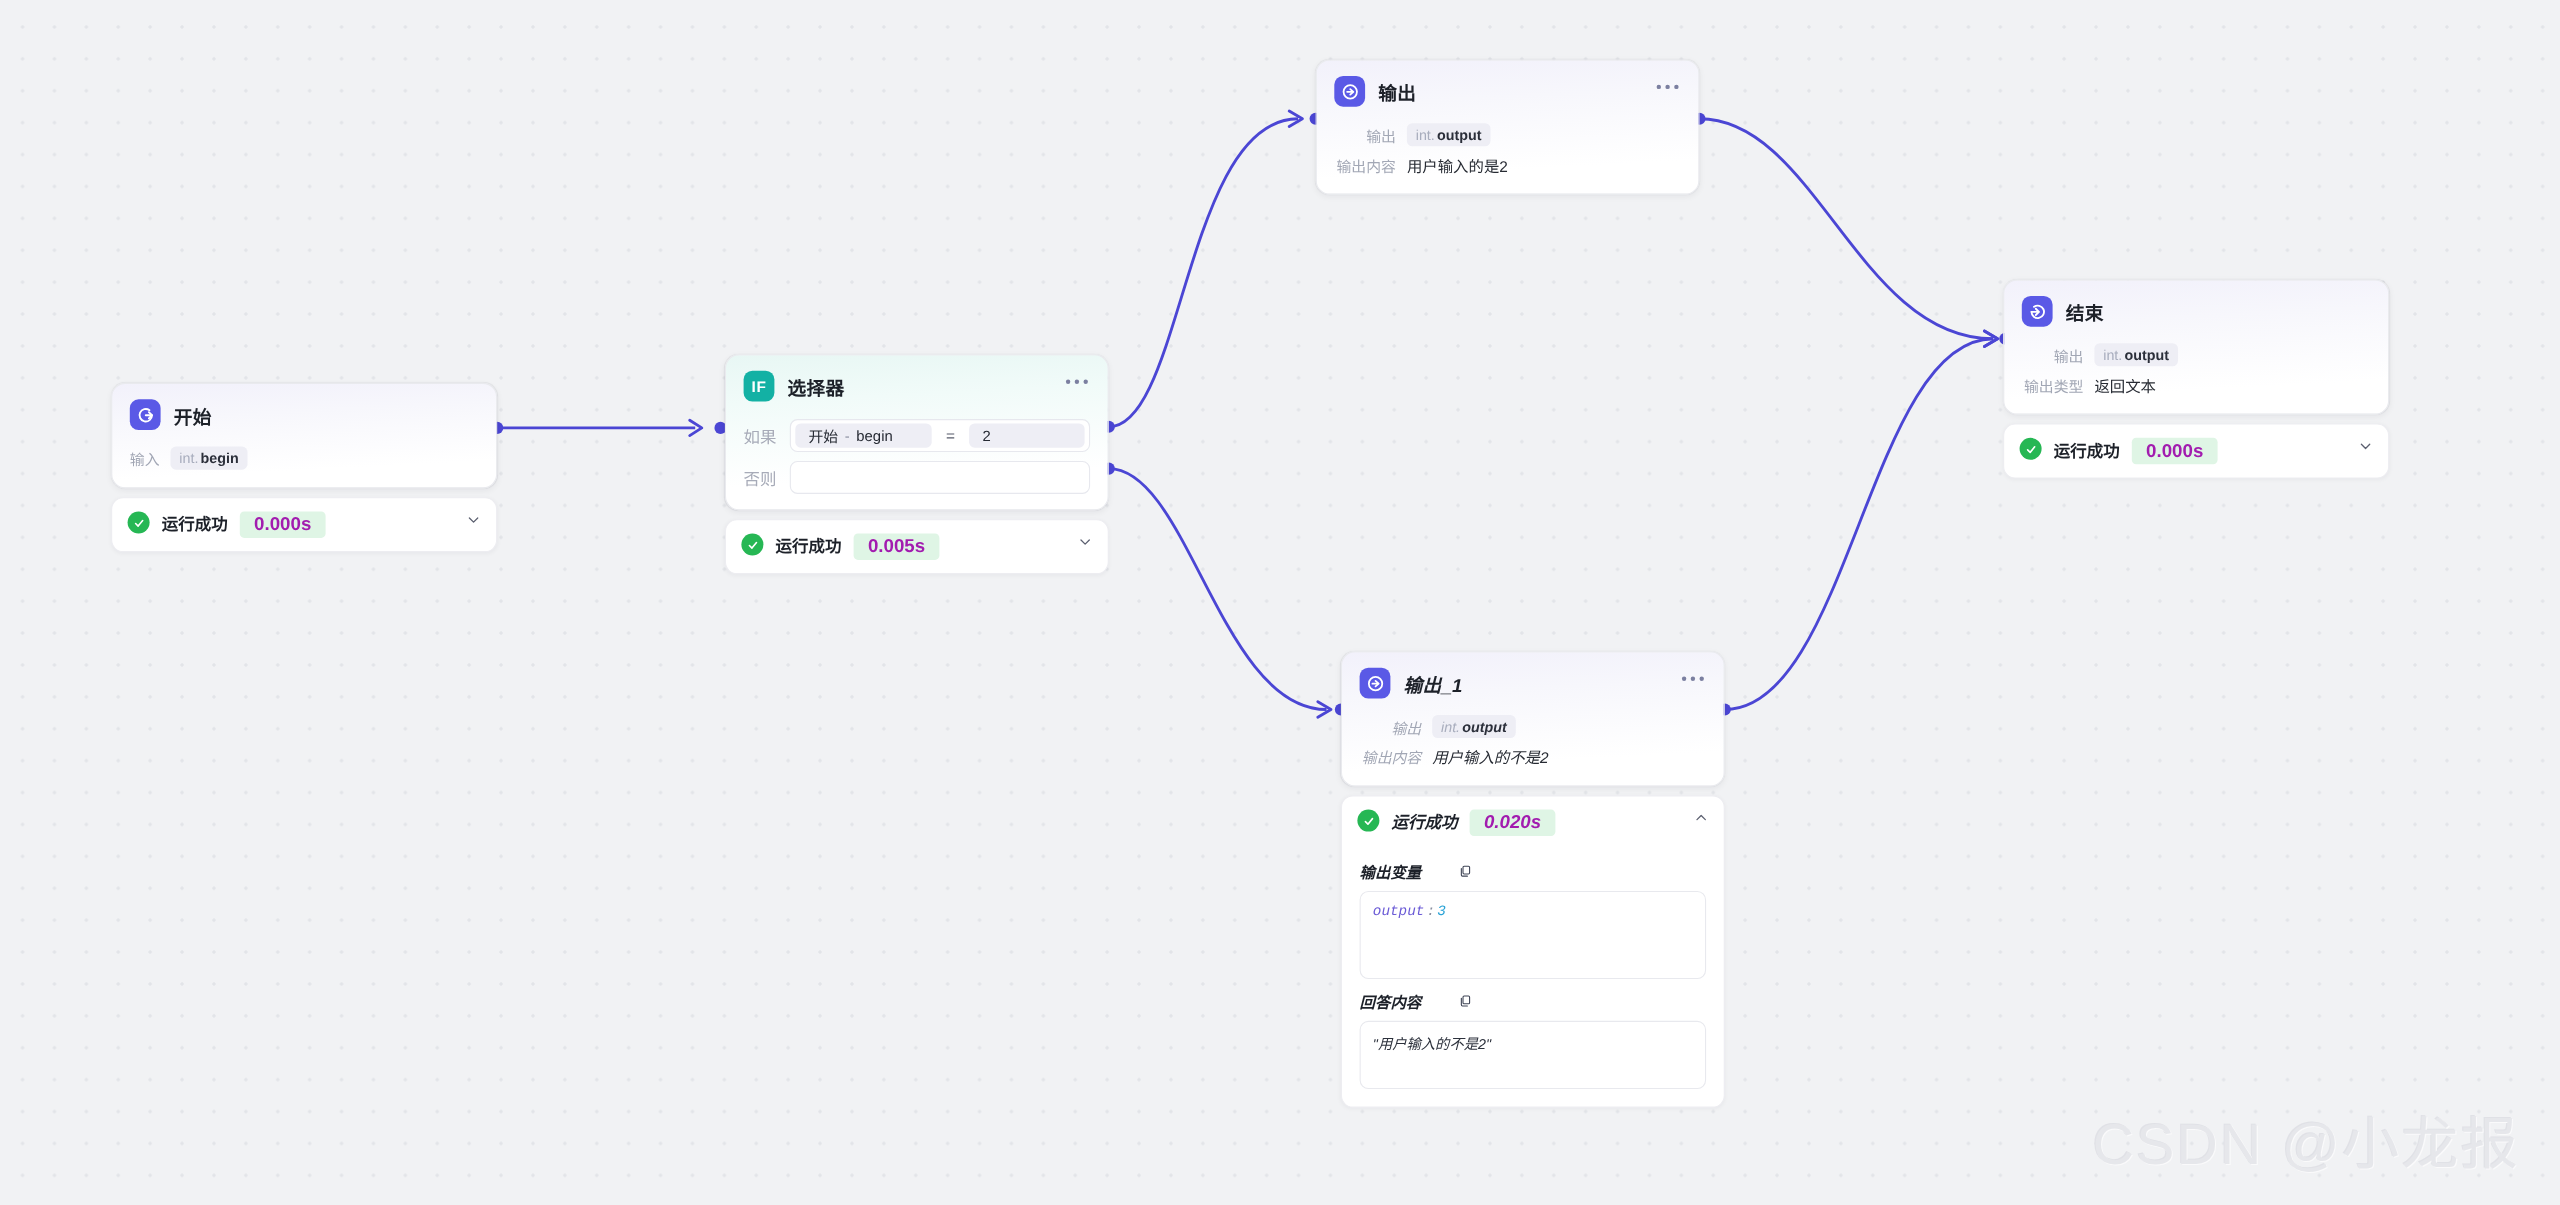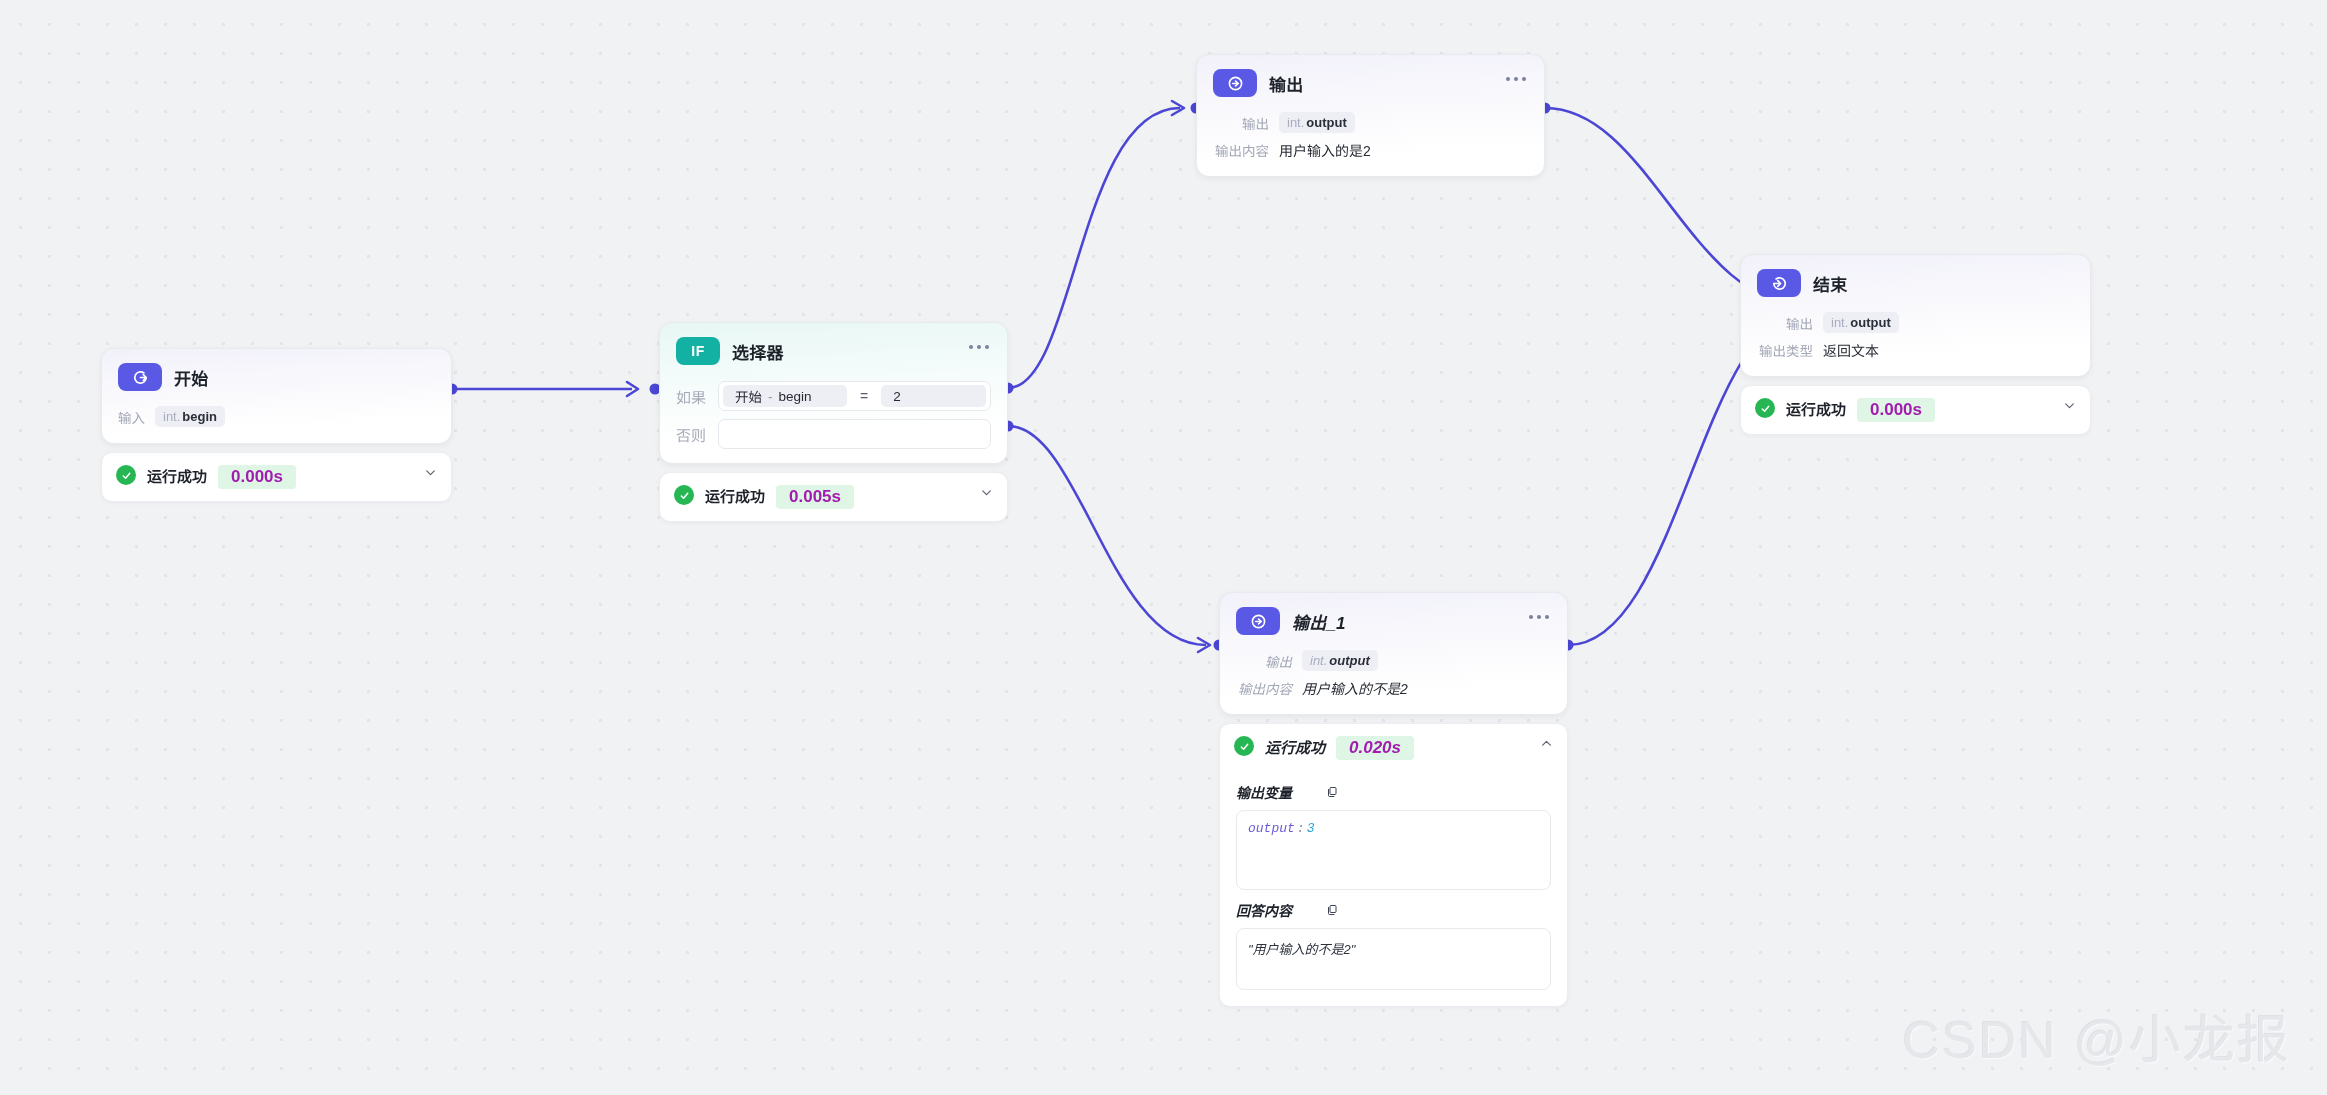--- a/index.html
+++ b/index.html
@@ -66,21 +66,21 @@
     background: linear-gradient(177deg, #e8f7f4 0%, #f1fbf9 28%, #ffffff 76%);
   }
 
   .node-head {
     display: flex;
     align-items: center;
     padding: 14px 16px 6px 16px;
     position: relative;
   }
   .node-icon {
-    width: 44px;
+    width: 28px;
     height: 28px;
     border-radius: 8px;
     display: flex;
     align-items: center;
     justify-content: center;
     flex: 0 0 auto;
   }
   .node-icon svg { display: block; }
   .icon-start  { background: #5a59e6; }
   .icon-output { background: #5a59e6; }
@@ -448,21 +448,21 @@
           <span class="var-chip"><span class="ns">int.</span><span>output</span></span>
         </div>
         <div class="field-row">
           <span class="field-label wide">输出内容</span>
           <span class="field-value">用户输入的是2</span>
         </div>
       </div>
     </div>
   </div>
 
-  <div class="node" style="left:1740px; top:254px; width:351px;">
+  <div class="node" style="left:1821px; top:254px; width:351px;">
     <div class="node-card">
       <div class="node-head">
         <div class="node-icon icon-end">
           <svg width="17" height="17" viewBox="0 0 24 24">
             <path d="M4 12a8 8 0 1 0 3.2-6.4" fill="none" stroke="#fff" stroke-width="2.4" stroke-linecap="round"></path>
             <path d="M4 12 h9" stroke="#fff" stroke-width="2.4" stroke-linecap="round"></path>
             <path d="M9.5 8 l4 4 l-4 4" fill="none" stroke="#fff" stroke-width="2.4" stroke-linecap="round" stroke-linejoin="round"></path>
           </svg>
         </div>
         <div class="node-title">结束</div>

